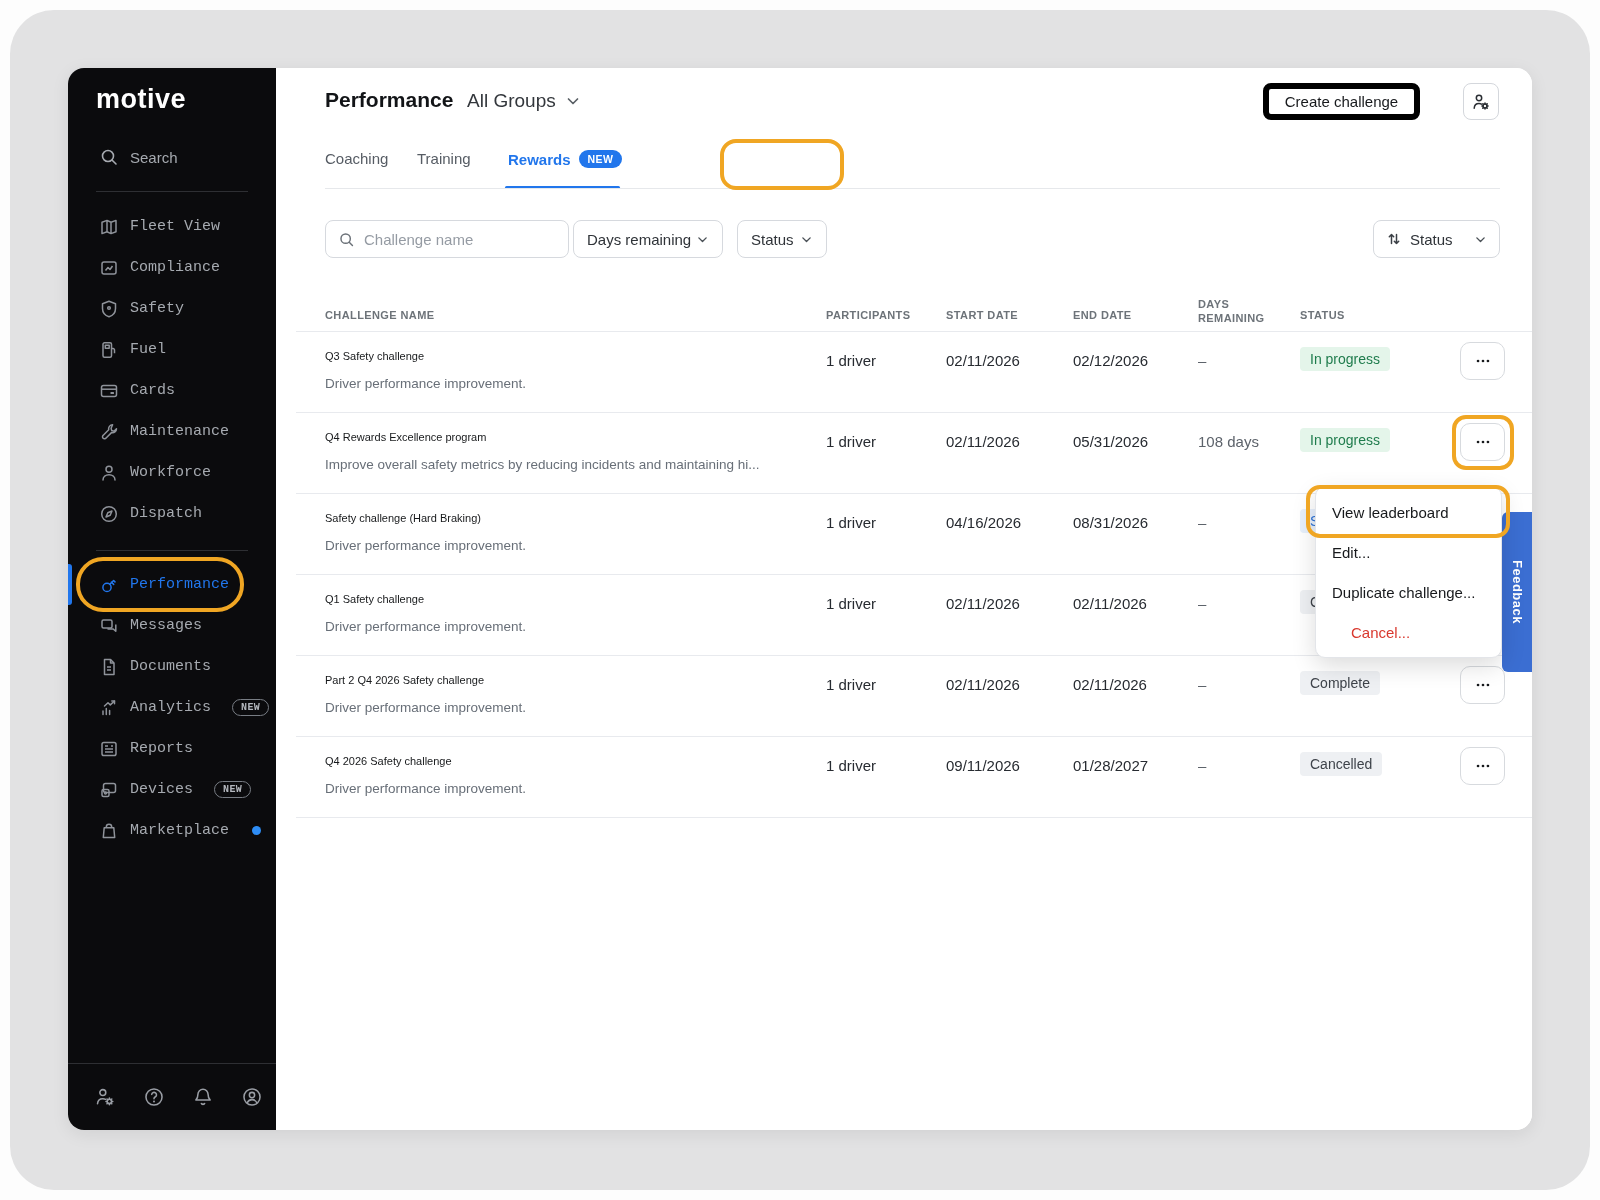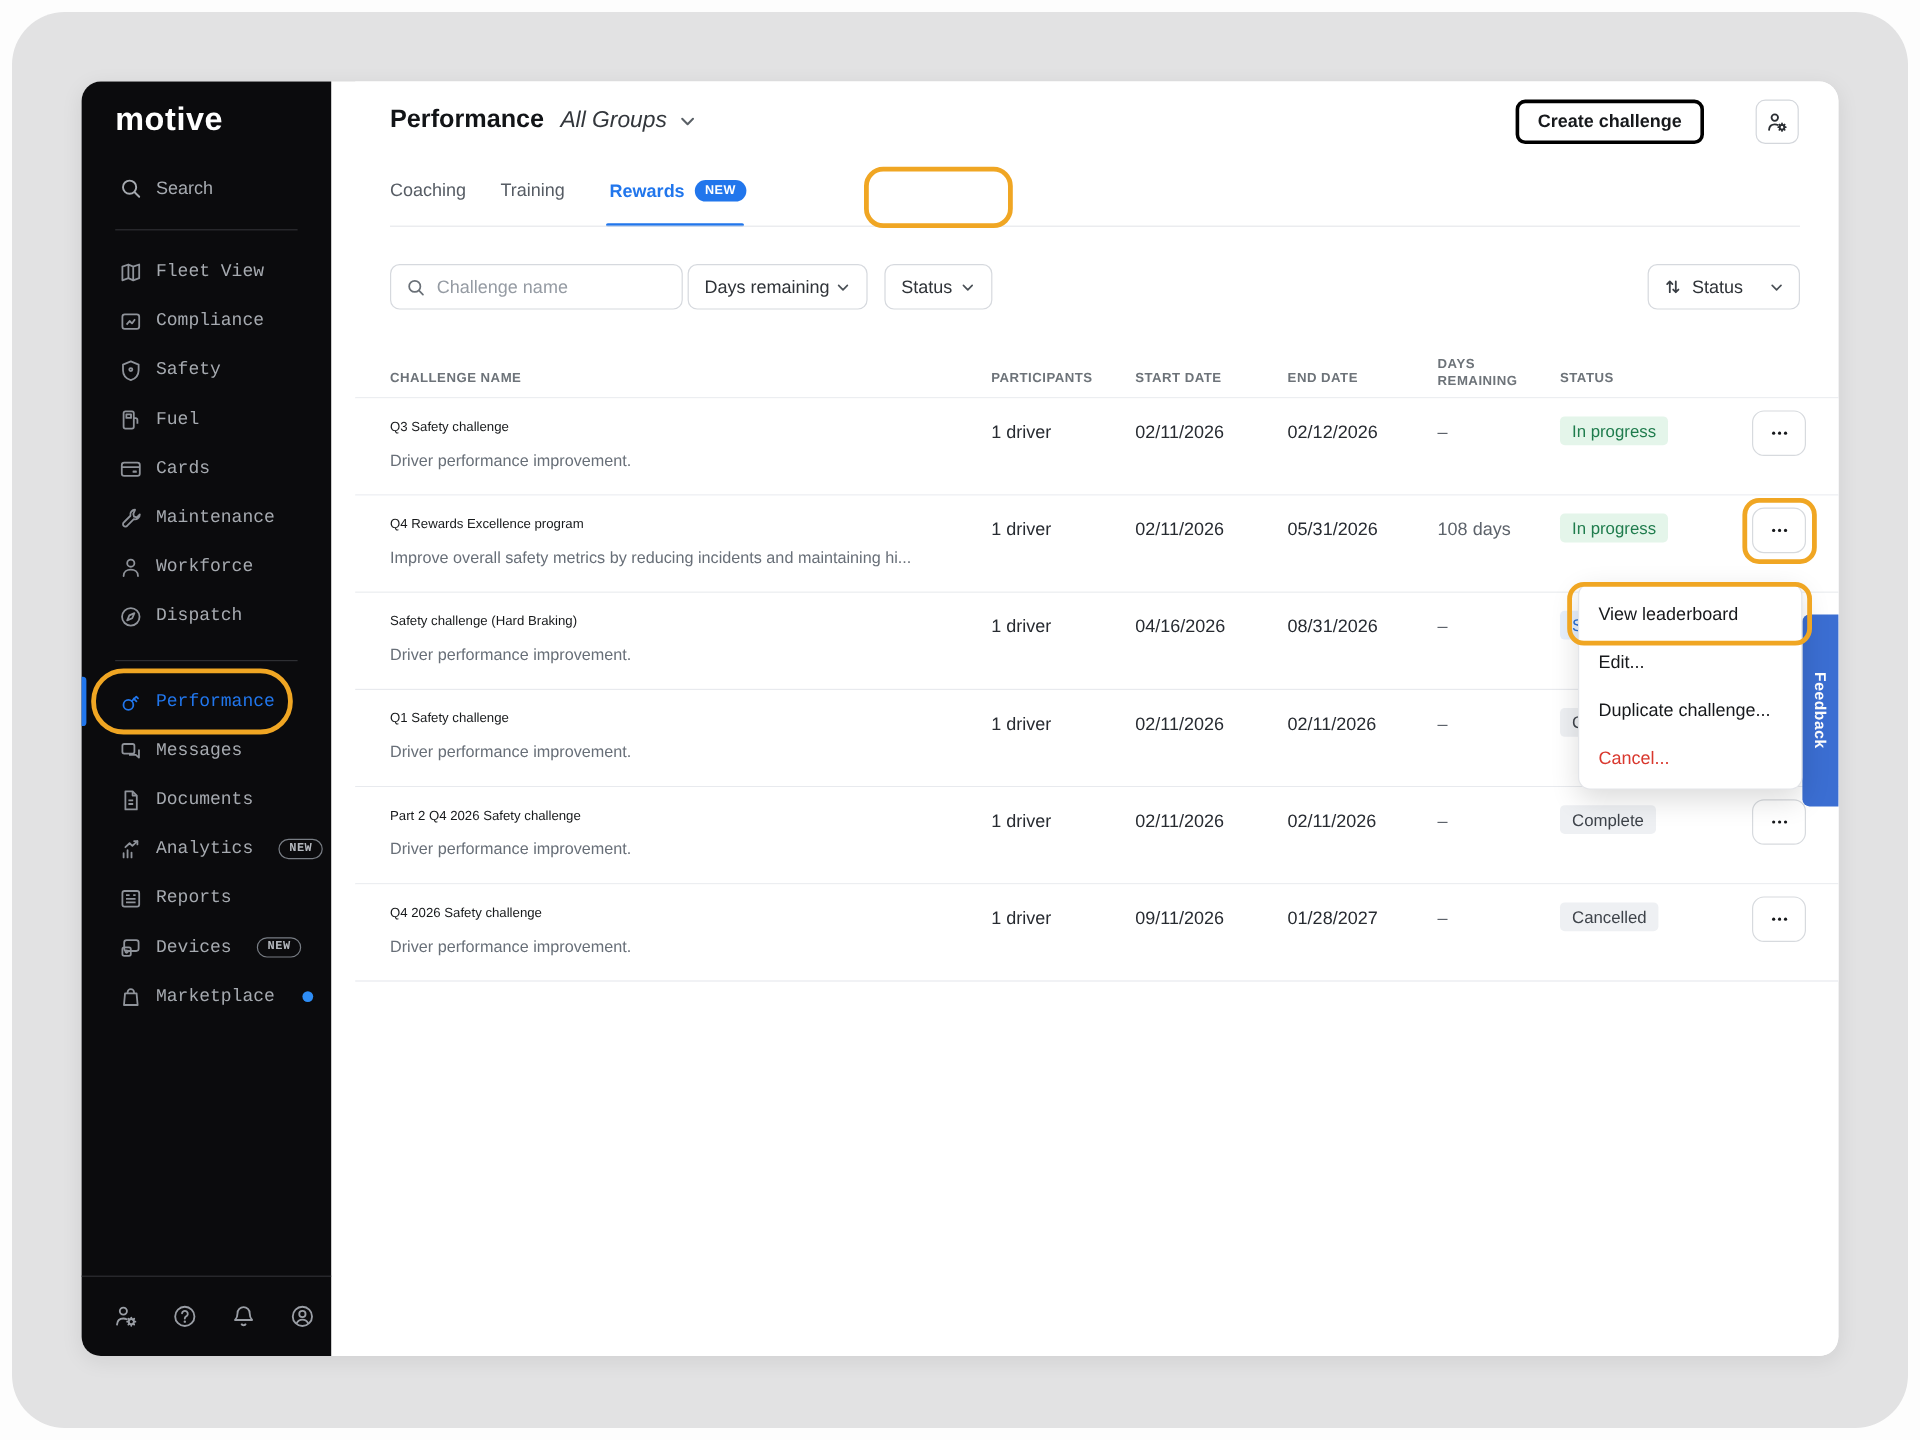--- a/index.html
+++ b/index.html
@@ -22,22 +22,22 @@
   .nav-item.active .nicon { color:var(--accent); }
   .newpill { margin-left:10px; font-size:10px; font-weight:700; letter-spacing:.4px; color:#b4b8be; border:1px solid #787d84; border-radius:9px; padding:2px 8px; }
   .mkt-dot { margin-left:12px; width:9px; height:9px; border-radius:50%; background:#2e8df5; }
   .active-bar { position:absolute; left:0; top:496px; width:4px; height:41px; background:var(--accent); border-radius:0 3px 3px 0; }
   .side-bottom { position:absolute; left:0; top:1015px; width:228px; display:flex; padding-left:23px; gap:21px; }
   .side-bottom .ibtn { width:28px; height:28px; display:flex; align-items:center; justify-content:center; color:#9a9ea5; cursor:pointer; background:none; border:none; }
 
   
   .main { position:absolute; left:228px; top:0; width:1236px; height:1062px; background:#fff; border-radius:0 16px 16px 0; }
   .page-title { position:absolute; left:29px; top:20px; font-size:21px; font-weight:700; color:#121417; }
-  .group-select { position:absolute; left:171px; top:22px; display:flex; align-items:center; gap:9px; font-size:19px; color:#33373c; cursor:pointer;font-style:italic; }
-  .create-btn { position:absolute; left:967px; top:15px; width:157px; height:37px; background:#fff; border:3px solid #000000; border-radius:8px; font-size:15px; font-weight:700; color:#17191c; cursor:pointer; font-family:inherit; }
+  .group-select { position:absolute; left:171px; top:22px; display:flex; align-items:center; gap:9px; font-size:19px; color:#33373c; cursor:pointer; }
+  .create-btn { position:absolute; left:967px; top:15px; width:157px; height:37px; background:#fff; border:6px solid #000000; border-radius:8px; font-size:15px; font-weight:400; color:#17191c; cursor:pointer; font-family:inherit; }
   .usergear-btn { position:absolute; left:1167px; top:15px; width:36px; height:37px; background:#fff; border:1px solid #d4d7dc; border-radius:8px; color:#2a2e33; cursor:pointer; display:flex; align-items:center; justify-content:center; }
 
   .tabs-border { position:absolute; left:29px; top:120px; width:1175px; height:1px; background:#e6e8eb; }
   .tab { position:absolute; top:82px; font-size:15px; color:#565c64; cursor:pointer; }
   .tab-coaching { left:29px; } .tab-training { left:121px; }
   .tab-rewards { left:212px; color:var(--accent); font-weight:700; display:flex; align-items:center; gap:8px; }
   .tab-newpill { background:var(--accent); color:#fff; font-size:10.5px; font-weight:700; letter-spacing:.4px; padding:3px 9px; border-radius:10px; }
   .tab-underline { position:absolute; left:209px; top:118px; width:115px; height:3px; background:var(--accent); border-radius:2px; }
 
   .search-box { position:absolute; left:29px; top:152px; width:244px; height:38px; border:1px solid #d6d9de; border-radius:8px; display:flex; align-items:center; gap:9px; padding:0 12px; color:#8a9098; }
@@ -61,21 +61,21 @@
   .c-status { left:1004px; top:15px; }
   .badge { display:inline-block; padding:4px 10px; border-radius:4px; font-size:14px; white-space:nowrap; }
   .badge.success { background:var(--success-bg); color:var(--success-text); }
   .badge.info { background:var(--info-bg); color:var(--info-text); }
   .badge.neutral { background:var(--neutral-bg); color:var(--neutral-text); }
   .more-btn { position:absolute; left:1164px; top:10px; width:45px; height:38px; background:#fff; border:1px solid #d7dade; border-radius:10px; color:#17191c; cursor:pointer; display:flex; align-items:center; justify-content:center; }
 
   
   .menu { position:absolute; left:1247px; top:418px; width:187px; height:172px; background:#fff; border:1px solid #e3e5e9; border-radius:10px; box-shadow:0 8px 24px rgba(0,0,0,.14); z-index:40; padding:6px 0; }
   .menu-item { height:40px; line-height:40px; padding-left:16px; font-size:15px; color:#17191c; cursor:pointer; white-space:nowrap; }
-  .menu-item.danger { color:var(--danger); }
+  .menu-item.danger { color:var(--danger);margin-left:19px; }
 
   
   .feedback-tab { position:absolute; left:1434px; top:444px; width:30px; height:160px; background:var(--feedback-blue); border-radius:6px 0 0 6px; display:flex; align-items:center; justify-content:center; z-index:20; cursor:pointer; }
   .feedback-tab span { writing-mode:vertical-rl; color:#fff; font-size:13px; font-weight:700; letter-spacing:.5px; }
 
   
   .ring { position:absolute; border:4px solid var(--annotation); pointer-events:none; z-index:45; }
   .ring-performance { left:8px; top:489px; width:168px; height:55px; border-radius:27px; }
   .ring-tab { left:652px; top:71px; width:124px; height:51px; border-radius:16px; }
   .ring-more { left:1384px; top:347px; width:62px; height:55px; border-radius:14px; }

